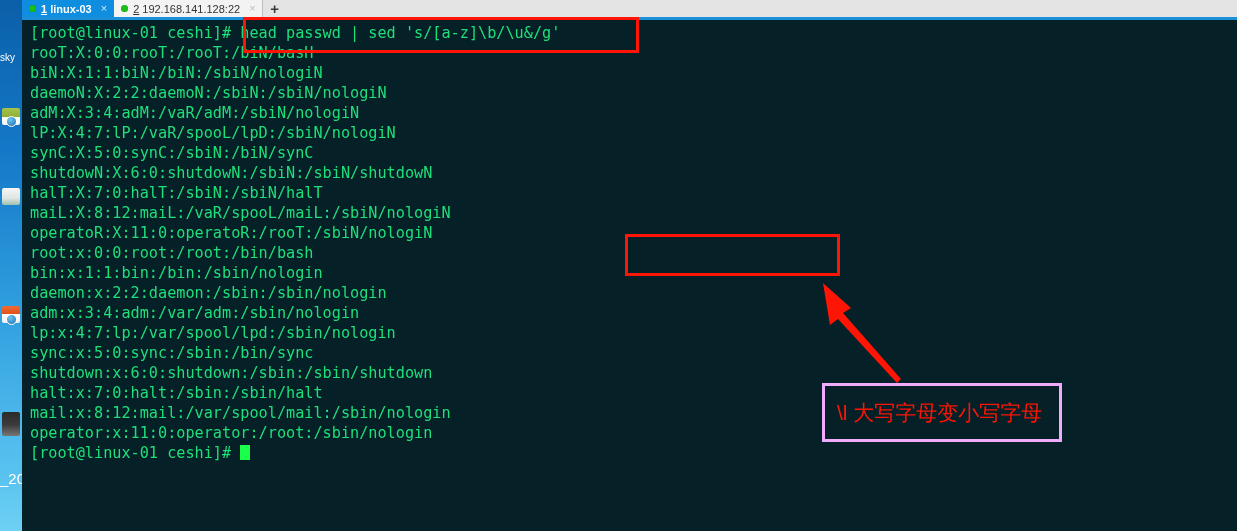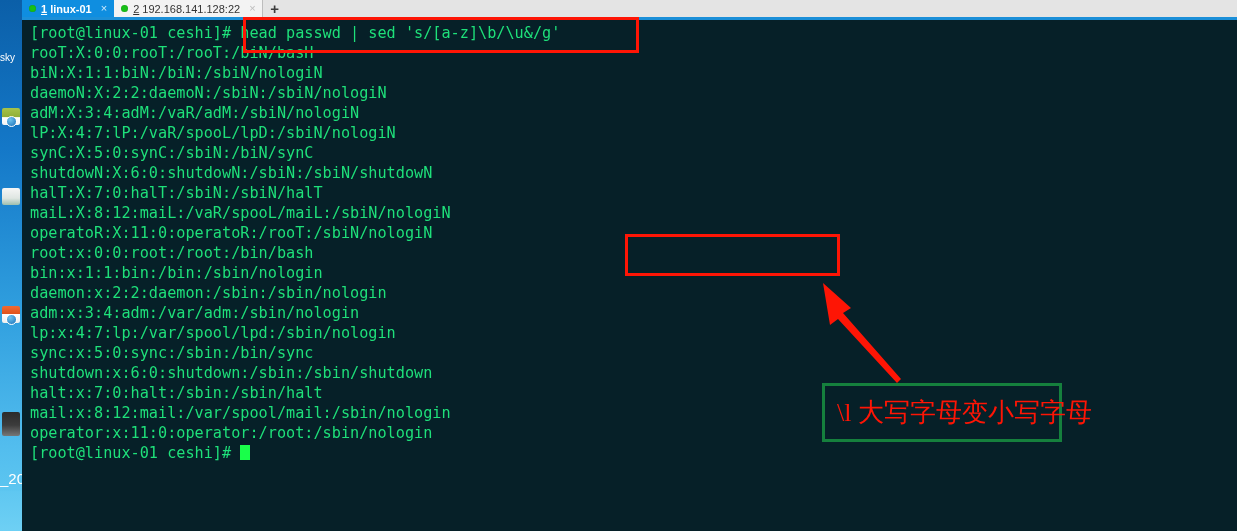--- a/index.html
+++ b/index.html
@@ -121,26 +121,26 @@
 
   
   .anno-box {
     position:absolute;
     border:3px solid #fe1505;
     background:transparent;
     pointer-events:none;
   }
   .anno-text-box {
     position:absolute;
-    border:3px solid #15803d;
+    border:3px solid #f0abfc;
     display:flex; align-items:center;
     padding-left:12px;
     color:#fe1505;
-    font-family:Liberation Serif, serif;
-    font-size:26px;
+    font-family:Liberation Sans, sans-serif;
+    font-size:21px;
     white-space:nowrap;
   }
   .anno-arrow { position:absolute; pointer-events:none; }
 
   
   .watermark {
     position:absolute; right:8px; bottom:6px;
     color:#e9eef0;
     font-family:"Liberation Sans", sans-serif;
     font-size:14px;
@@ -183,21 +183,21 @@
     <div class="desk-text" style="top:470px;">_20</div>
     <div class="bottom-strip"></div>
   </div>
 
   <div class="term-window">
 
     <div class="tabbar">
       <div class="tab active">
         <span class="tab-dot"></span>
         <span class="tab-num">1</span>
-        <span>linux-01</span>
+        <span>linux-03</span>
         <span class="tab-close">×</span>
       </div>
       <div class="tab inactive">
         <span class="tab-dot"></span>
         <span class="tab-num">2</span>
         <span>192.168.141.128:22</span>
         <span class="tab-close">×</span>
       </div>
       <div class="tab-add">+</div>
       <div class="tabbar-fill"></div>

